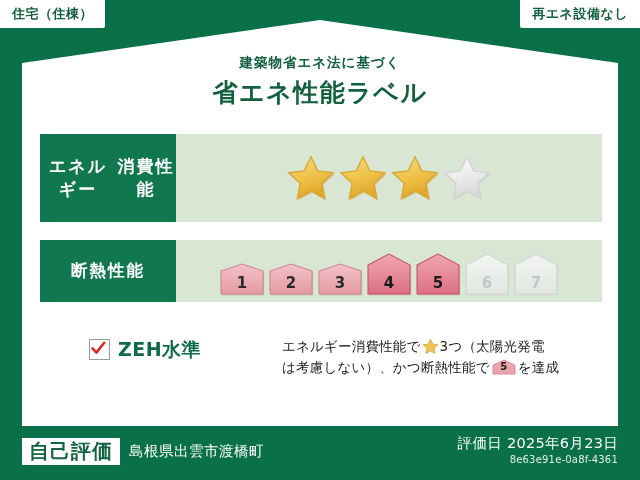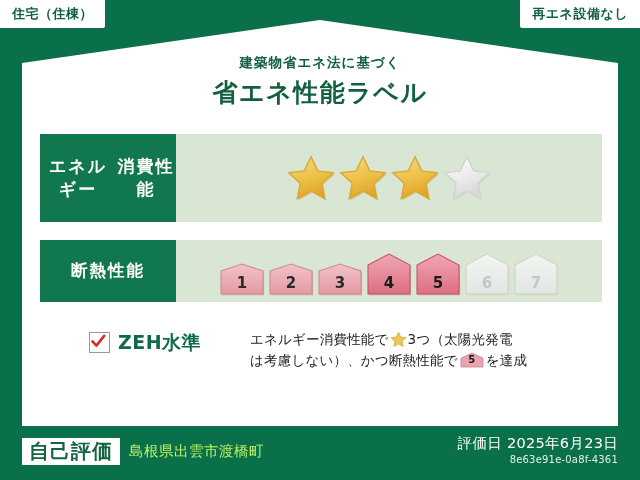--- a/index.html
+++ b/index.html
@@ -135,24 +135,25 @@
     line-height: 1;
   }
   .grade-badge.low  .grade-num { color: #2a2a2a; }
   .grade-badge.high .grade-num { color: #1a1a1a; }
   .grade-badge.off  .grade-num { color: #c2c8c4; }
 
   
   #zeh-row {
     position: absolute;
     left: 40px;
-    top: 328px;
+    top: 335px;
     width: 562px;
     display: flex;
     align-items: flex-start;
+    gap: 32px;
   }
   #zeh-mark-wrap {
     flex: 0 0 210px;
     display: flex;
     align-items: center;
     justify-content: center;
     padding-top: 4px;
   }
   #zeh-checkbox {
     width: 19px;
@@ -222,21 +223,21 @@
     color: #146341;
     font-size: 20px;
     font-weight: bold;
     letter-spacing: 1px;
     padding: 3px 7px 4px 7px;
     line-height: 1;
   }
   #eval-location {
     margin-left: 9px;
     font-size: 14.5px;
-    color: #bef264;
+    color: #ffffff;
     letter-spacing: 0.5px;
     line-height: 1;
   }
   #footer-right {
     position: absolute;
     right: 22px;
     top: 9px;
     text-align: right;
   }
   #eval-date {

